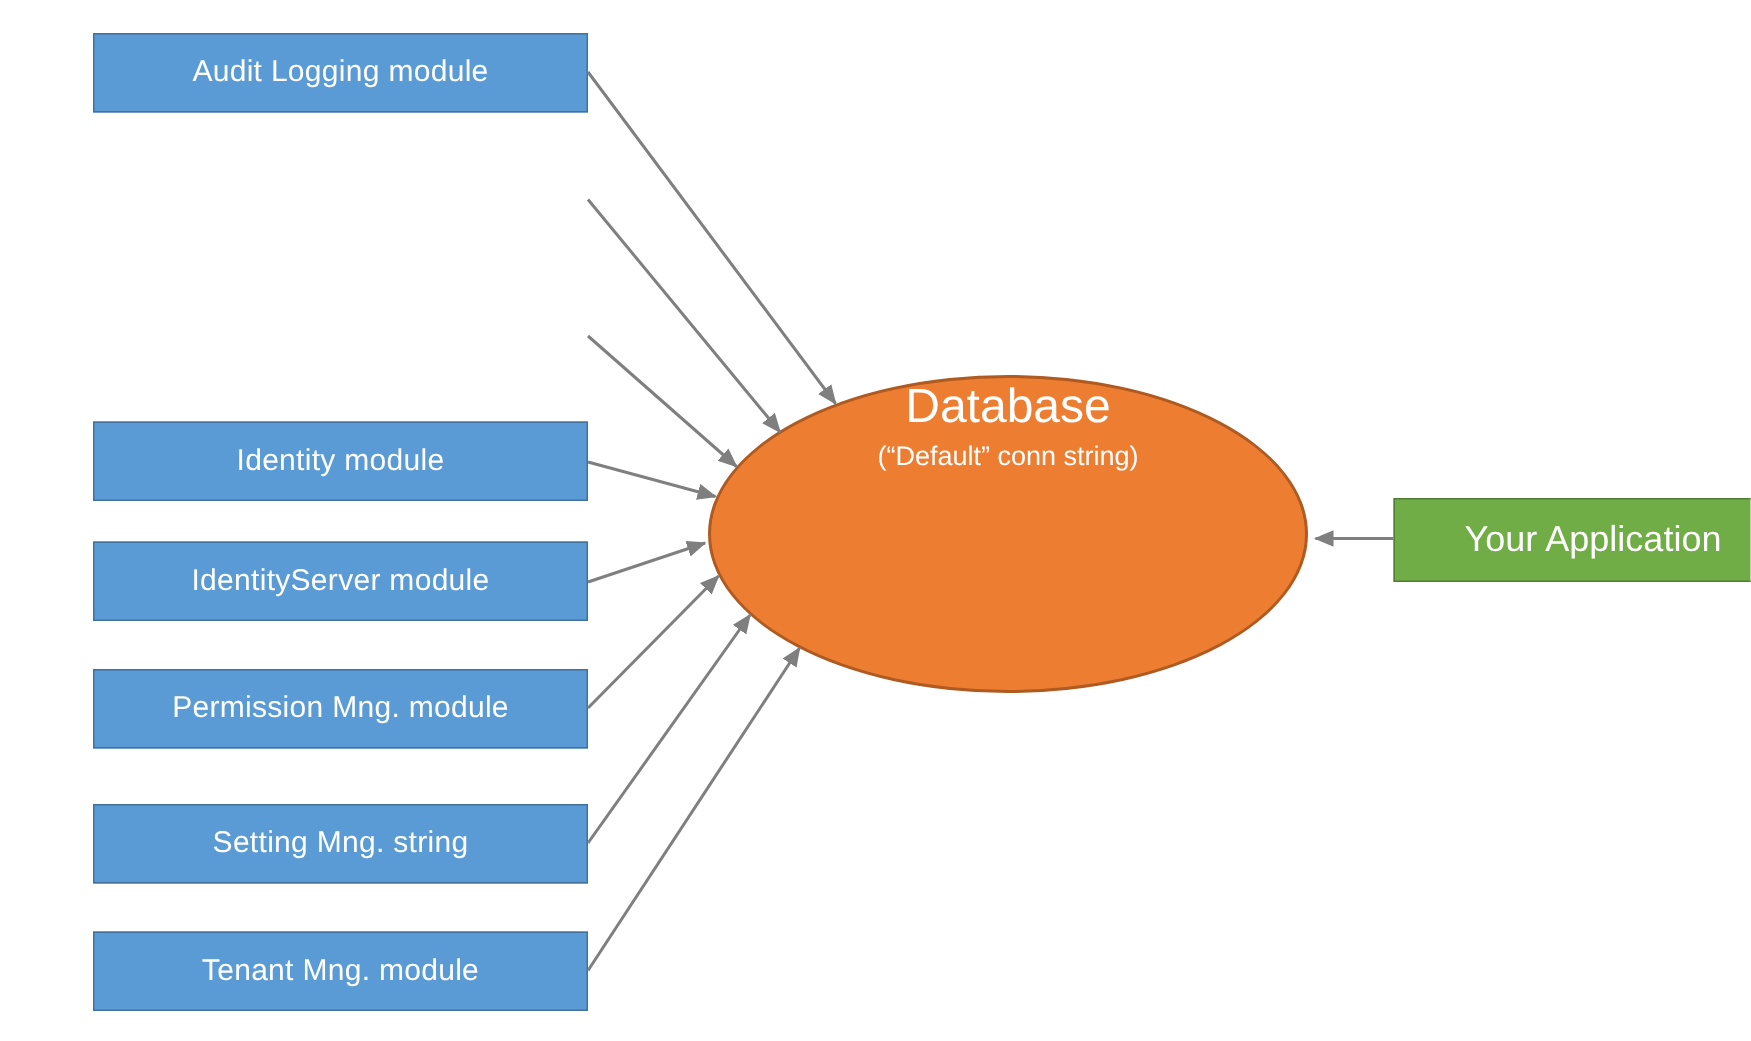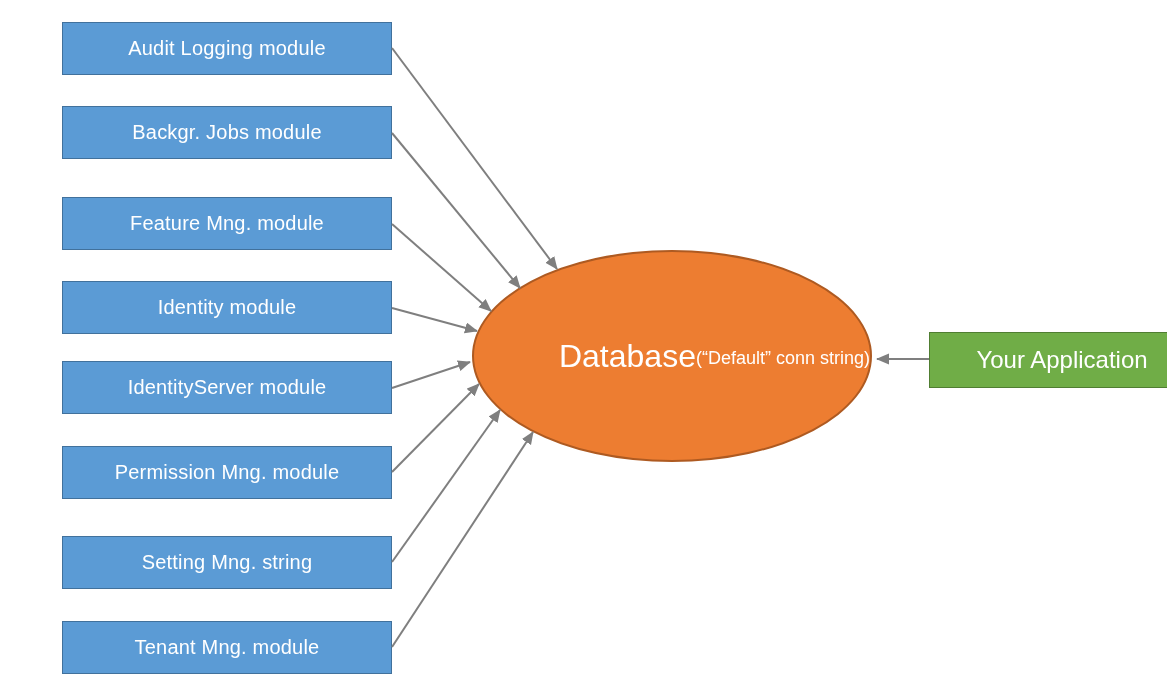--- a/index.html
+++ b/index.html
@@ -29,22 +29,23 @@
   .db-ellipse {
     position: absolute;
     left: 428px;
     top: 250px;
     width: 400px;
     height: 212px;
     background: var(--database-fill);
     border: 2px solid var(--database-border);
     border-radius: 50%;
     display: flex;
+    flex-direction: column;
     align-items: center;
-    justify-content: flex-end;
+    justify-content: flex-start;
     color: #ffffff;
     text-align: center;
   }
   .db-title { font-size: 32px; line-height: 1.15; }
   .db-sub { font-size: 18px; margin-top: 5px; }
   .app-box {
     position: absolute;
     left: 885px;
     top: 332px;
     width: 266px;
@@ -66,23 +67,21 @@
     pointer-events: none;
   }
 </style>
 </head>
 <body>
 
 <div class="canvas" style="--module-fill: #5B9BD5; --module-border: #41719C; --database-fill: #ED7D31; --database-border: #AE5A21; --application-fill: #70AD47; --application-border: #507E32;">
 
   <div class="module-box" style="top:22px">Audit Logging module</div>
 
-  <div class="module-box" style="top:106px">Backgr. Jobs module</div>
 
-  <div class="module-box" style="top:197px">Feature Mng. module</div>
 
   <div class="module-box" style="top:281px">Identity module</div>
 
   <div class="module-box" style="top:361px">IdentityServer module</div>
 
   <div class="module-box" style="top:446px">Permission Mng. module</div>
 
   <div class="module-box" style="top:536px">Setting Mng. string</div>
 
   <div class="module-box" style="top:621px">Tenant Mng. module</div>

